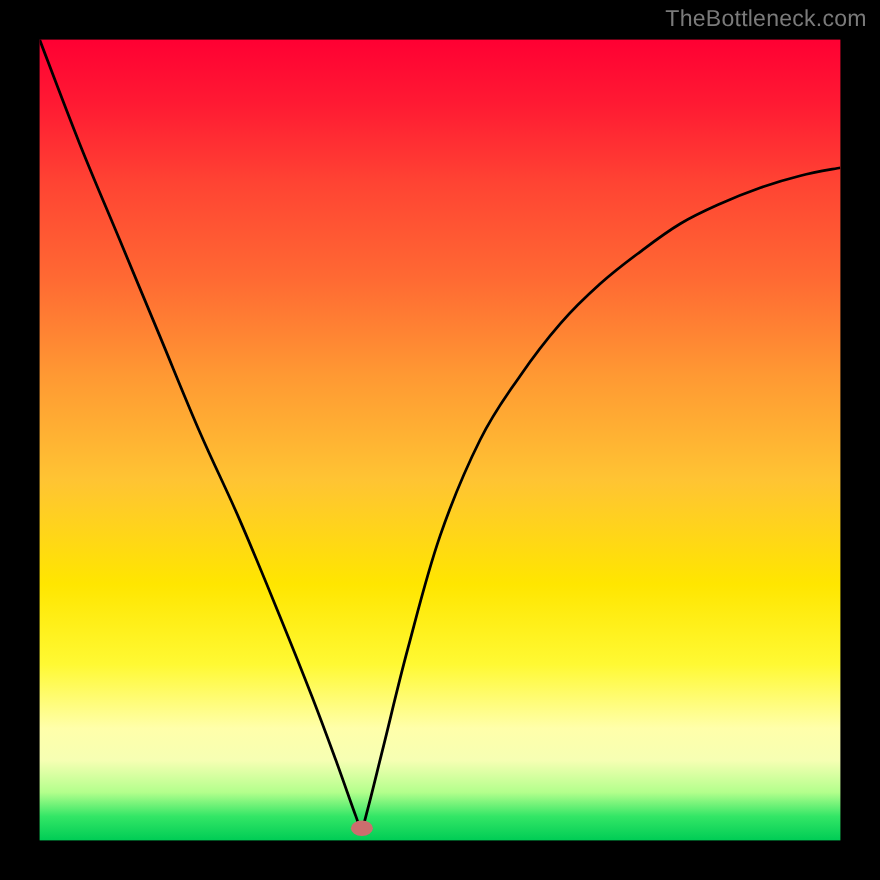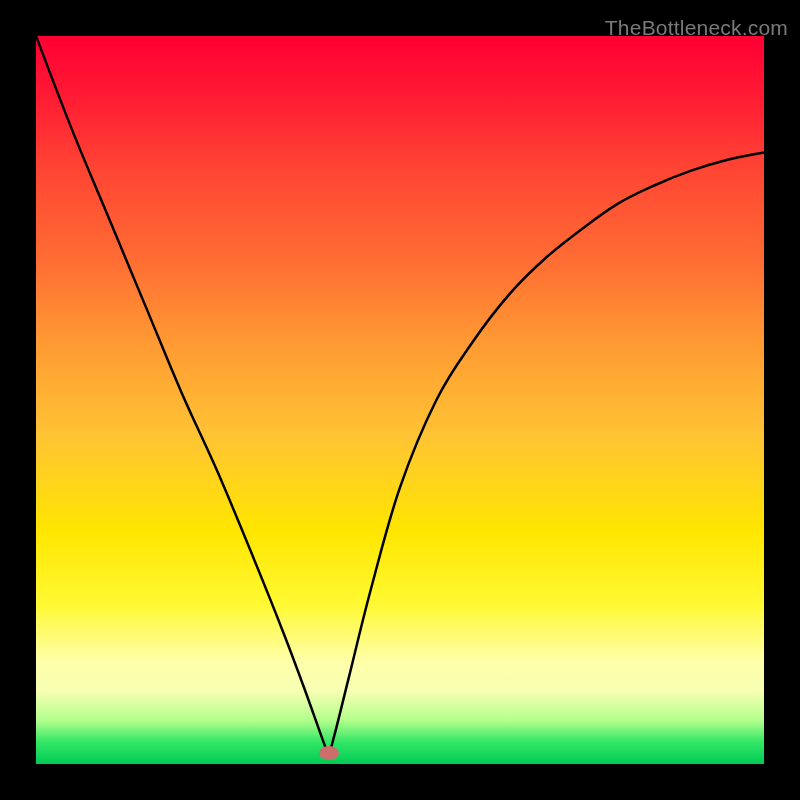--- a/index.html
+++ b/index.html
@@ -49,21 +49,21 @@
     height: 728px;
   }
   .marker {
     position: absolute;
     background: #cc6e6e;
     border-radius: 50% / 50%;
     transform: translate(-50%, -50%);
   }
   .watermark {
     position: absolute;
-    top: 16px;
+    top: 6px;
     right: 12px;
     color: #7a7a7a;
     font-size: 21px;
     letter-spacing: 0.2px;
     user-select: none;
   }
 </style>
 </head>
 <body>
 

